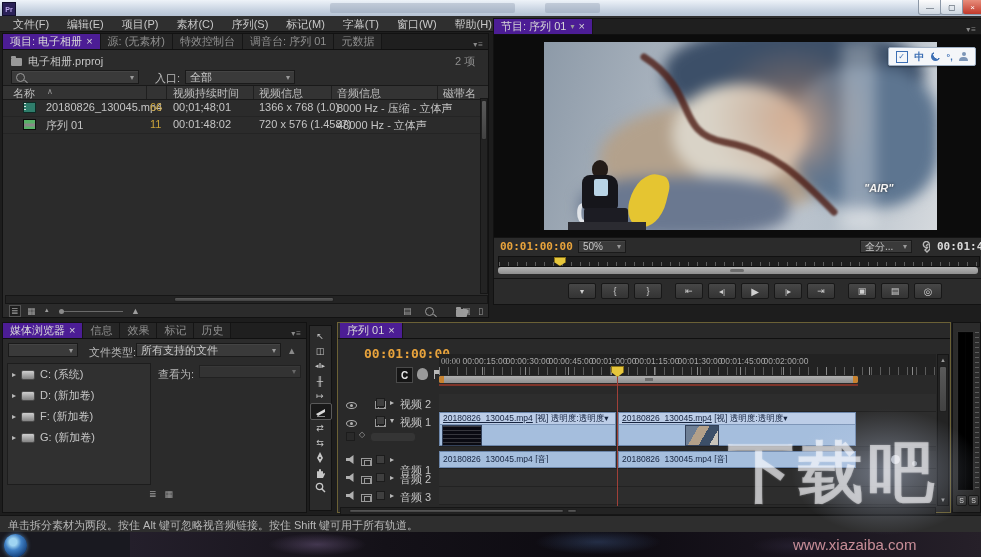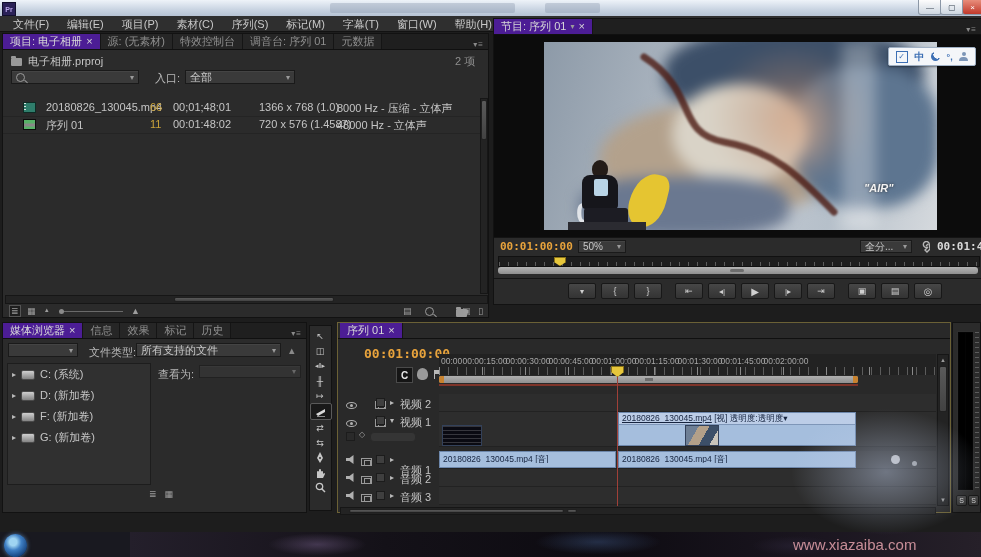--- a/index.html
+++ b/index.html
@@ -130,20 +130,33 @@
     <div class="a ddl" style="left:8px;top:36px;width:128px;height:14px;">
       <span class="mag"></span>
       <span class="ar">▾</span>
     </div>
     <div class="a" style="left:152px;top:37px;color:#b8b8b8;">入口:</div>
     <div class="a ddl" style="left:182px;top:36px;width:110px;height:14px;">
       <span>全部</span>
       <span class="ar">▾</span>
     </div>
 
+    <div class="a hdr" style="left:0;top:51px;width:485px;height:13px;">
+      <span class="a" style="left:10px;top:0;">名称</span>
+      <span class="a" style="left:44px;top:1px;font-size:8px;color:#9a9a9a;">∧</span>
+      <div class="a vsep" style="left:143px;top:0;height:13px;"></div>
+      <div class="a vsep" style="left:163px;top:0;height:13px;"></div>
+      <span class="a" style="left:170px;top:0;">视频持续时间</span>
+      <div class="a vsep" style="left:250px;top:0;height:13px;"></div>
+      <span class="a" style="left:256px;top:0;">视频信息</span>
+      <div class="a vsep" style="left:328px;top:0;height:13px;"></div>
+      <span class="a" style="left:334px;top:0;">音频信息</span>
+      <div class="a vsep" style="left:434px;top:0;height:13px;"></div>
+      <span class="a" style="left:440px;top:0;">磁带名</span>
+    </div>
 
     <div class="a" style="left:0;top:66px;width:485px;height:16px;border-bottom:1px solid #242424;">
       <span class="a film" style="left:20px;top:2px;"></span>
       <span class="a nw" style="left:43px;top:1px;">20180826_130045.mp4</span>
       <span class="a num" style="left:147px;top:1px;">66</span>
       <span class="a" style="left:170px;top:1px;">00;01;48;01</span>
       <span class="a nw" style="left:256px;top:1px;">1366 x 768 (1.0)</span>
       <span class="a nw" style="left:334px;top:1px;">8000 Hz - 压缩 - 立体声</span>
     </div>
 
@@ -460,21 +473,21 @@
         <span class="a ckb" style="left:36px;top:4px;"></span>
         <span class="a twirl" style="left:50px;top:4px;">▸</span>
         <span class="a" style="left:60px;top:3px;">音频 3</span>
       </div>
     </div>
 
     
     <div class="a" style="left:101px;top:31px;width:497px;height:152px;overflow:hidden;">
 
       <div class="a" style="left:0;top:0;width:497px;height:13px;background:#222;font-size:8.5px;color:#a8a8a8;">
-        <span class="a" style="left:2px;top:2px;">00:00</span>
+        <span class="a" style="left:2px;top:2px;font-family:Liberation Serif, serif;">00:00</span>
         <span class="a" style="left:46px;top:2px;transform:translateX(-50%);">00:00:15:00</span>
         <span class="a" style="left:89px;top:2px;transform:translateX(-50%);">00:00:30:00</span>
         <span class="a" style="left:132px;top:2px;transform:translateX(-50%);">00:00:45:00</span>
         <span class="a" style="left:175px;top:2px;transform:translateX(-50%);">00:01:00:00</span>
         <span class="a" style="left:218px;top:2px;transform:translateX(-50%);">00:01:15:00</span>
         <span class="a" style="left:261px;top:2px;transform:translateX(-50%);">00:01:30:00</span>
         <span class="a" style="left:304px;top:2px;transform:translateX(-50%);">00:01:45:00</span>
         <span class="a" style="left:347px;top:2px;transform:translateX(-50%);">00:02:00:00</span>
       </div>
       <div class="a ticks1" style="left:0;top:13px;width:497px;height:8px;background-color:#222;"></div>
@@ -486,20 +499,23 @@
         <div class="a" style="left:206px;top:2px;width:8px;height:3px;background:#6d6d6d;"></div>
       </div>
       <div class="a" style="left:0;top:30px;width:419px;height:2px;background:#7e3328;"></div>
 
       <div class="a" style="left:0;top:40px;width:497px;height:17px;background:#2d2d2d;border-bottom:1px solid #222;"></div>
       <div class="a" style="left:0;top:58px;width:497px;height:34px;background:#2d2d2d;border-bottom:1px solid #222;"></div>
       <div class="a" style="left:0;top:97px;width:497px;height:17px;background:#2d2d2d;border-bottom:1px solid #222;"></div>
       <div class="a" style="left:0;top:115px;width:497px;height:17px;background:#2d2d2d;border-bottom:1px solid #222;"></div>
       <div class="a" style="left:0;top:133px;width:497px;height:17px;background:#2d2d2d;border-bottom:1px solid #222;"></div>
 
+      <div class="a clip" style="left:0;top:58px;width:177px;height:34px;">
+        <div class="cliptitle"><span class="u">20180826_130045.mp4</span> <span>[视]</span> <span>透明度:透明度</span><span>▾</span></div>
+      </div>
       <div class="a clip" style="left:179px;top:58px;width:238px;height:34px;">
         <div class="cliptitle"><span class="u">20180826_130045.mp4</span> <span>[视]</span> <span>透明度:透明度</span><span>▾</span></div>
       </div>
       <div class="a" style="left:3px;top:71px;width:38px;height:19px;background:#0a0a12;border:1px solid #33415a;background-image:linear-gradient(rgba(255,255,255,.18) 1px,transparent 1px);background-size:100% 4px;"></div>
       <div class="a" style="left:246px;top:71px;width:32px;height:19px;border:1px solid #33415a;background:linear-gradient(120deg,#6e7f95 0 30%,#b3a089 30% 55%,#3c4f68 55% 80%,#c9c4ba 80%);"></div>
 
       <div class="a clip" style="left:0;top:97px;width:177px;height:17px;">
         <div class="cliptitle" style="background:transparent;border-bottom:none;line-height:15px;"><span class="u">20180826_130045.mp4</span> <span>[音]</span></div>
       </div>
       <div class="a clip" style="left:179px;top:97px;width:238px;height:17px;">
@@ -530,29 +546,33 @@
     </div>
     <div class="a meter-ticks" style="left:22px;top:9px;width:4px;height:158px;"></div>
     <div class="a btn" style="left:3px;top:172px;width:11px;height:11px;font-size:7px;">
         <span>S</span>
       </div>
     <div class="a btn" style="left:15px;top:172px;width:11px;height:11px;font-size:7px;">
         <span>S</span>
       </div>
   </div>
 
+  <div class="a" style="left:0;top:515px;width:981px;height:17px;background:#2e2e2e;border-top:1px solid #141414;">
+    <span class="a nw" style="left:8px;top:2px;color:#b8b8b8;">单击拆分素材为两段。按住 Alt 键可忽略视音频链接。按住 Shift 键可用于所有轨道。</span>
+  </div>
 
   <div class="a" style="left:0;top:532px;width:981px;height:25px;background:#191920;">
     <div class="a" style="left:4px;top:2px;width:23px;height:23px;border-radius:50%;background:radial-gradient(circle at 40% 35%, #9fd4f2 0 18%, #3f7fc4 40%, #16437e 75%, #0b2a52);box-shadow:0 0 4px rgba(120,180,240,.6);"></div>
   </div>
   <div class="a" style="left:130px;top:532px;width:851px;height:25px;pointer-events:none;background:
       radial-gradient(70px 16px at 22% 50%, rgba(118,96,140,.45), transparent 70%),
       radial-gradient(90px 18px at 55% 40%, rgba(58,80,122,.5), transparent 70%),
       radial-gradient(60px 14px at 78% 55%, rgba(40,34,52,.7), transparent 70%),
       linear-gradient(90deg,#241f2b 0%,#141118 30%,#0d0b11 55%,#1a151f 80%,#262029 100%);"></div>
 
   <div class="a" style="left:755px;top:395px;width:226px;height:140px;pointer-events:none;background:radial-gradient(closest-side at 58% 55%, rgba(192,206,234,.45), rgba(192,206,234,0));"></div>
   <div class="a" style="left:891px;top:455px;width:9px;height:9px;border-radius:50%;background:rgba(240,245,255,.65);pointer-events:none;"></div>
   <div class="a" style="left:912px;top:461px;width:5px;height:5px;border-radius:50%;background:rgba(240,245,255,.5);pointer-events:none;"></div>
 
+  <div class="a" style="left:728px;top:428px;width:250px;height:100px;pointer-events:none;font-weight:bold;font-size:66px;letter-spacing:4px;color:rgba(248,248,252,.55);text-shadow:0 0 2px rgba(255,255,255,.35);">下载吧</div>
   <div class="a" style="left:793px;top:536px;pointer-events:none;font-size:15px;color:rgba(240,170,180,.8);">www.xiazaiba.com</div>
 
 </div>
 
 </body></html>

